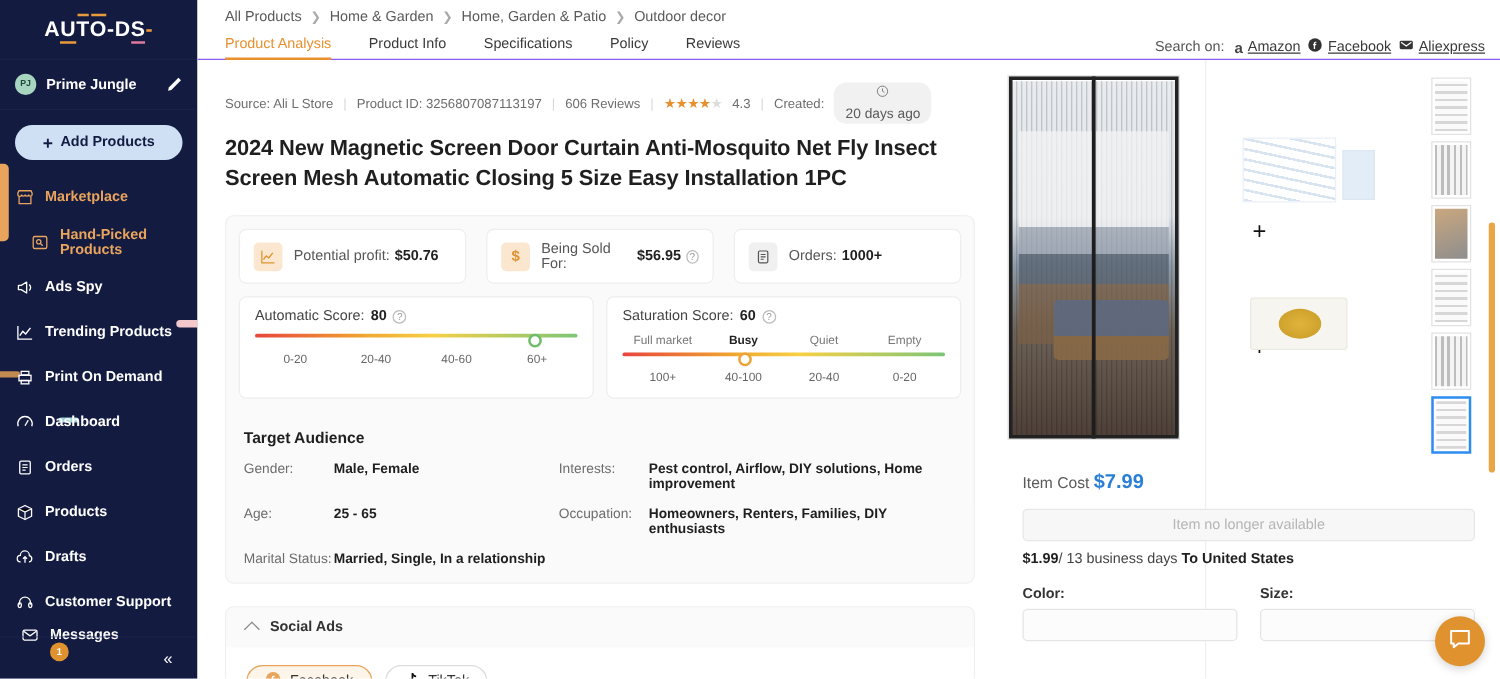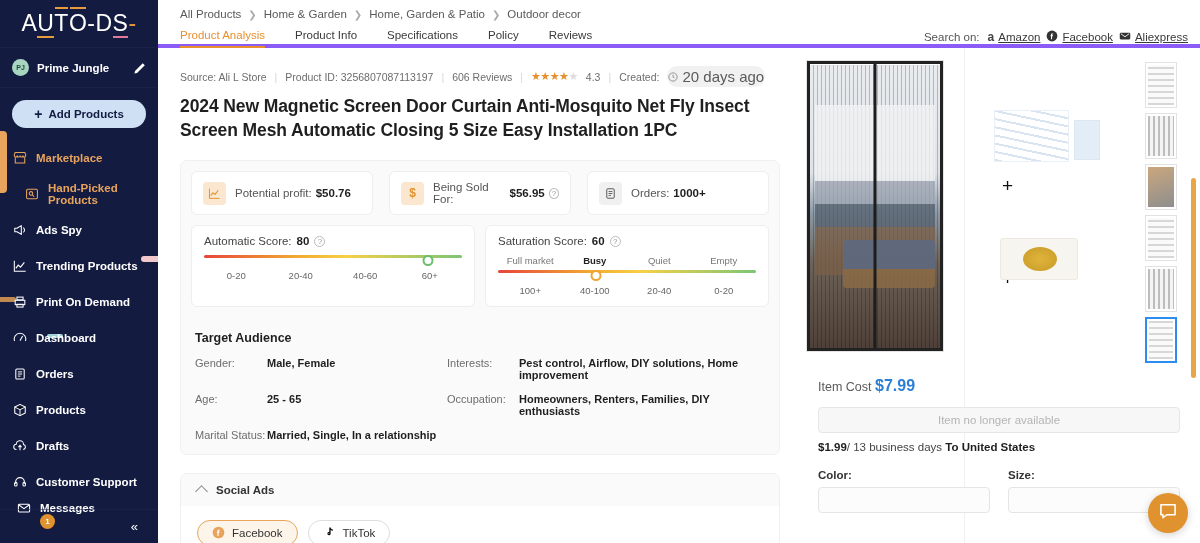--- a/index.html
+++ b/index.html
@@ -14,21 +14,21 @@
 
   
   .sidebar {
     width: 158px; height: 543px; background: #141b41;
     position: relative; flex: 0 0 158px; color: #fff;
   }
   .logo-wrap {
     height: 48px; display: flex; align-items: center; justify-content: center;
     border-bottom: 1px solid #22295180;
   }
-  .logo { font-size: 23px; font-weight: normal; letter-spacing: .5px; color: #fff; position: relative; }
+  .logo { font-size: 17px; font-weight: bold; letter-spacing: .5px; color: #fff; position: relative; }
   .logo .u-bar { border-bottom: 2px solid #e89b3c; }
   .logo .o-bar { position: relative; }
   .logo .o-bar::before {
     content: ""; position: absolute; left: 1px; right: 1px; top: -3px; height: 2px; background: #e89b3c;
   }
   .logo .s-bar { border-bottom: 2px solid #e07a9c; }
   .logo .dash-end { color: #e89b3c; }
 
   .store-row {
     height: 40px; display: flex; align-items: center; padding: 0 12px; gap: 8px;
@@ -84,21 +84,21 @@
   .msg-top { display: flex; align-items: center; gap: 9px; }
   .sidebar-footer {
     position: absolute; bottom: 0; left: 0; right: 0; height: 34px;
     border-top: 1px solid #22295180; display: flex; align-items: center;
     justify-content: flex-end; padding-right: 20px; font-size: 13px; cursor: pointer;
   }
 
   
   .main { flex: 1; height: 543px; background: #fff; position: relative; overflow: hidden; }
 
-  .topbar { height: 48px; border-bottom: 4px solid #8b5cf6; position: relative; }
+  .topbar { height: 48px; border-bottom: 1px solid #8b5cf6; position: relative; }
   .crumbs {
     display: flex; align-items: center; gap: 7px; padding: 8px 0 0 22px;
     font-size: 11.5px; color: #5a5a5a;
   }
   .crumbs .sep { color: #aaa; font-size: 10px; }
   .crumb { cursor: pointer; }
 
   .tabs { display: flex; gap: 0; padding-left: 22px; margin-top: 5px; }
   .tab {
     font-size: 11.5px; color: #3a3a3a; padding: 4px 16px 7px 0; margin-right: 14px;
@@ -122,22 +122,22 @@
   .right-col { width: 402px; position: relative; }
 
   .meta-row {
     display: flex; align-items: center; gap: 8px; font-size: 10.5px;
     color: #6d6d6d; padding: 18px 0 0 22px;
   }
   .meta-row .divider { color: #d8d8d8; }
   .stars { color: #e8902e; font-size: 11px; letter-spacing: -.5px; }
   .stars .off { color: #ddd; }
   .chip-time {
-    background: #f1f1f1; border-radius: 10px; padding: 2px 1px; display: flex;
-    align-items: center; gap: 4px; color: #5b5b5b; font-size: 15px;
+    background: #f1f1f1; border-radius: 10px; padding: 2px 9px; display: flex;
+    align-items: center; gap: 4px; color: #5b5b5b; font-size: 11px; flex-direction: column;
   }
   .title {
     font-size: 17.5px; font-weight: bold; color: #1f1f1f; line-height: 1.35;
     padding: 8px 40px 0 22px; letter-spacing: -.1px;
   }
 
   .panel {
     margin: 18px 18px 0 22px; background: #fafafa; border-radius: 7px;
     border: 1px solid #f0f0f0;
   }

